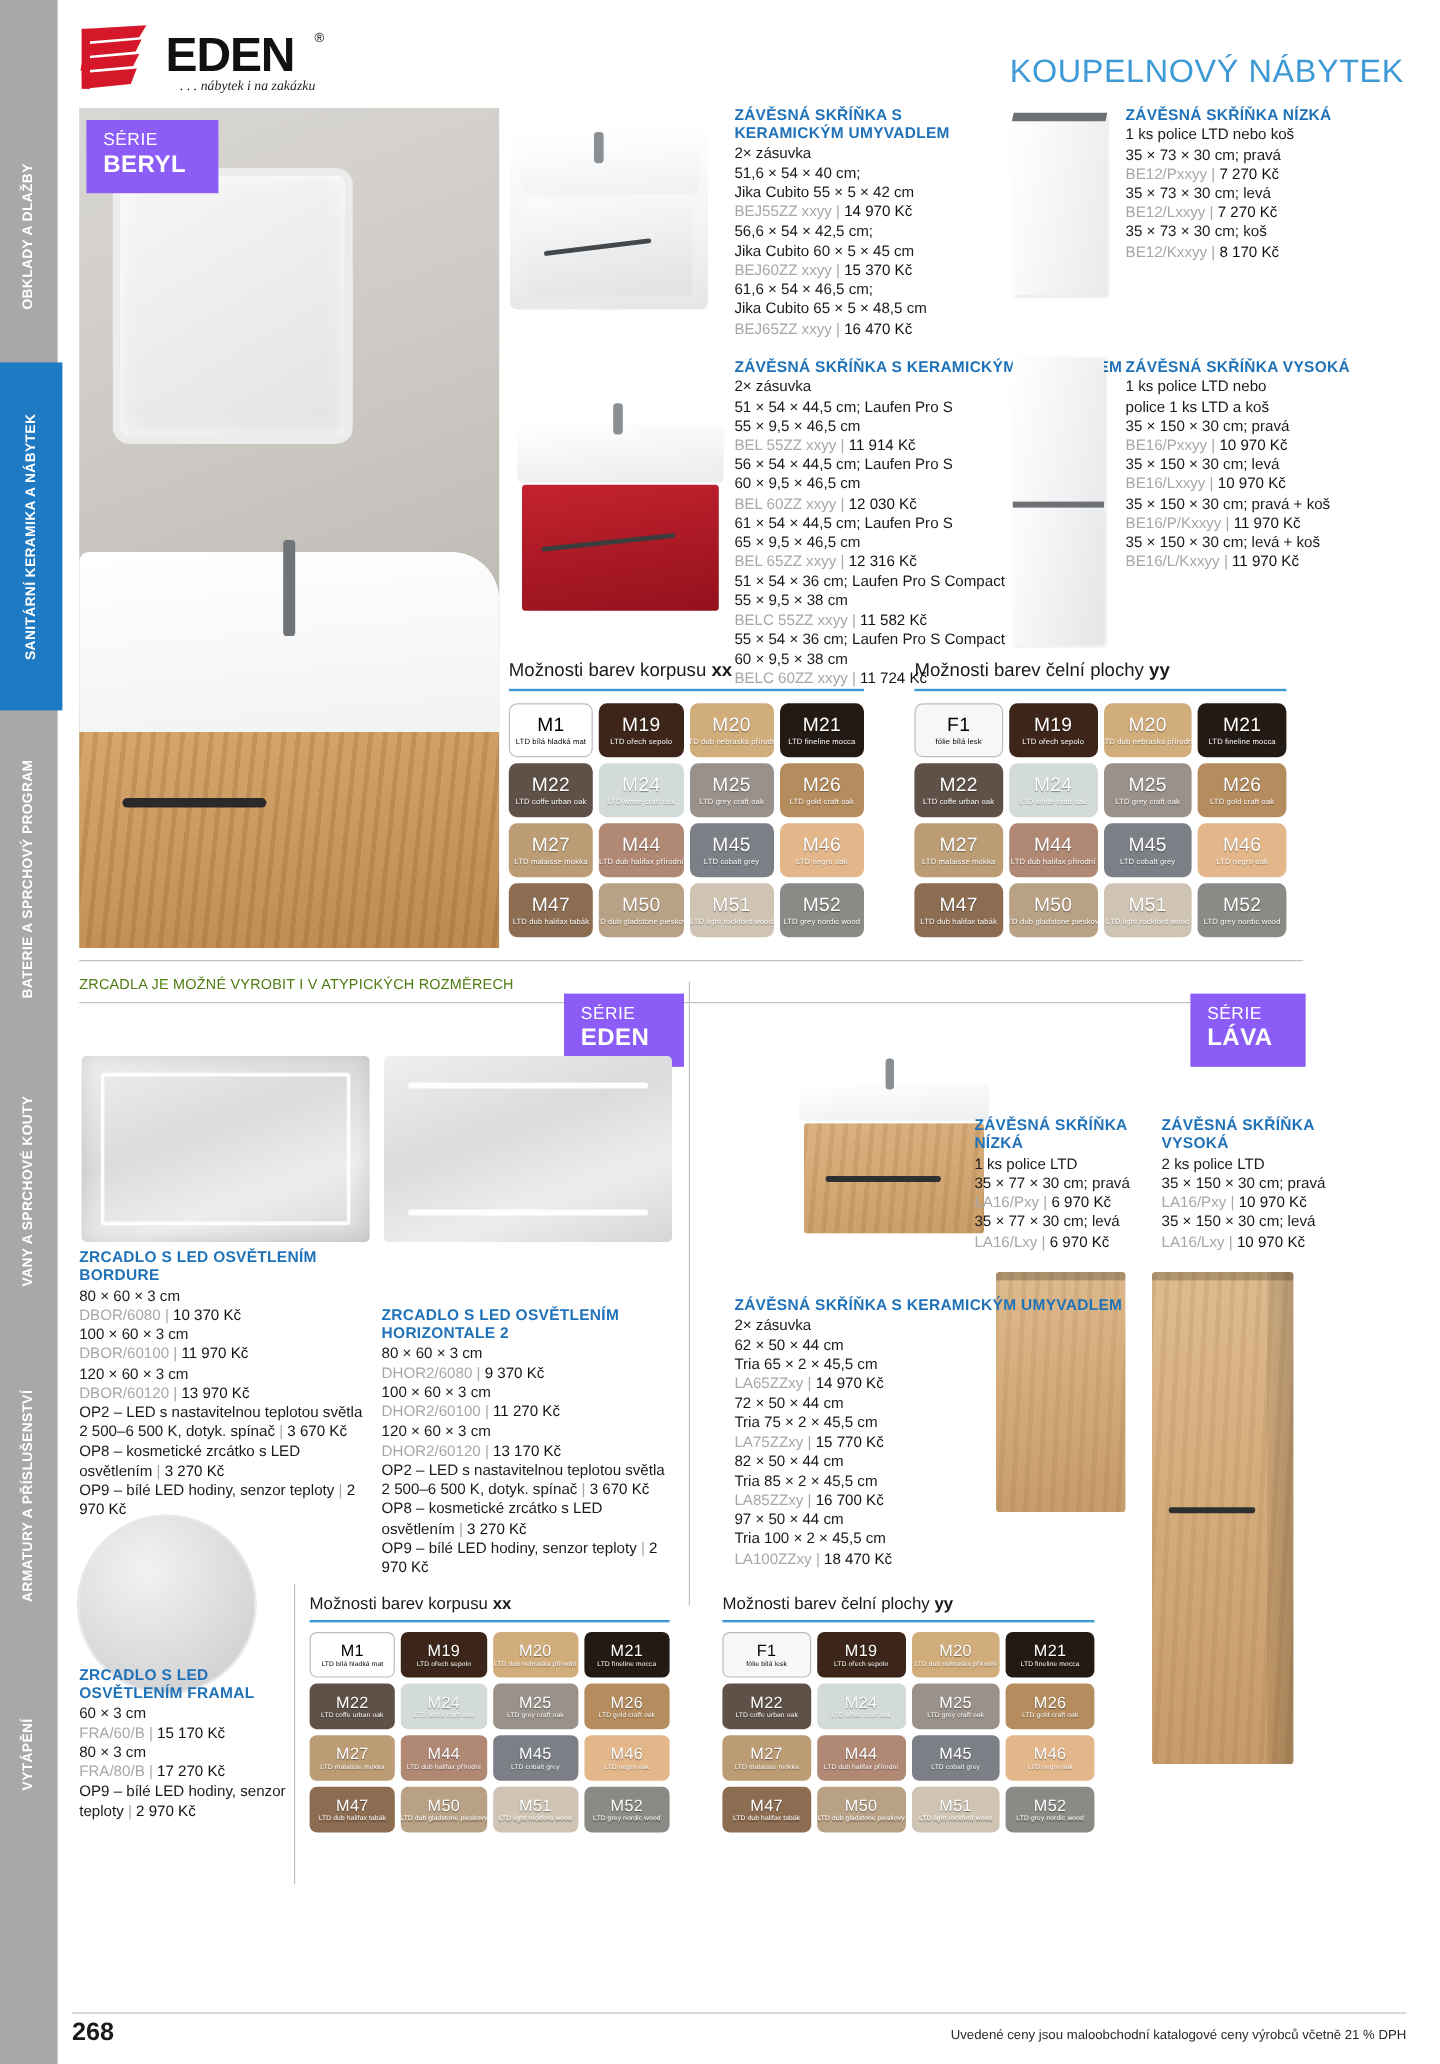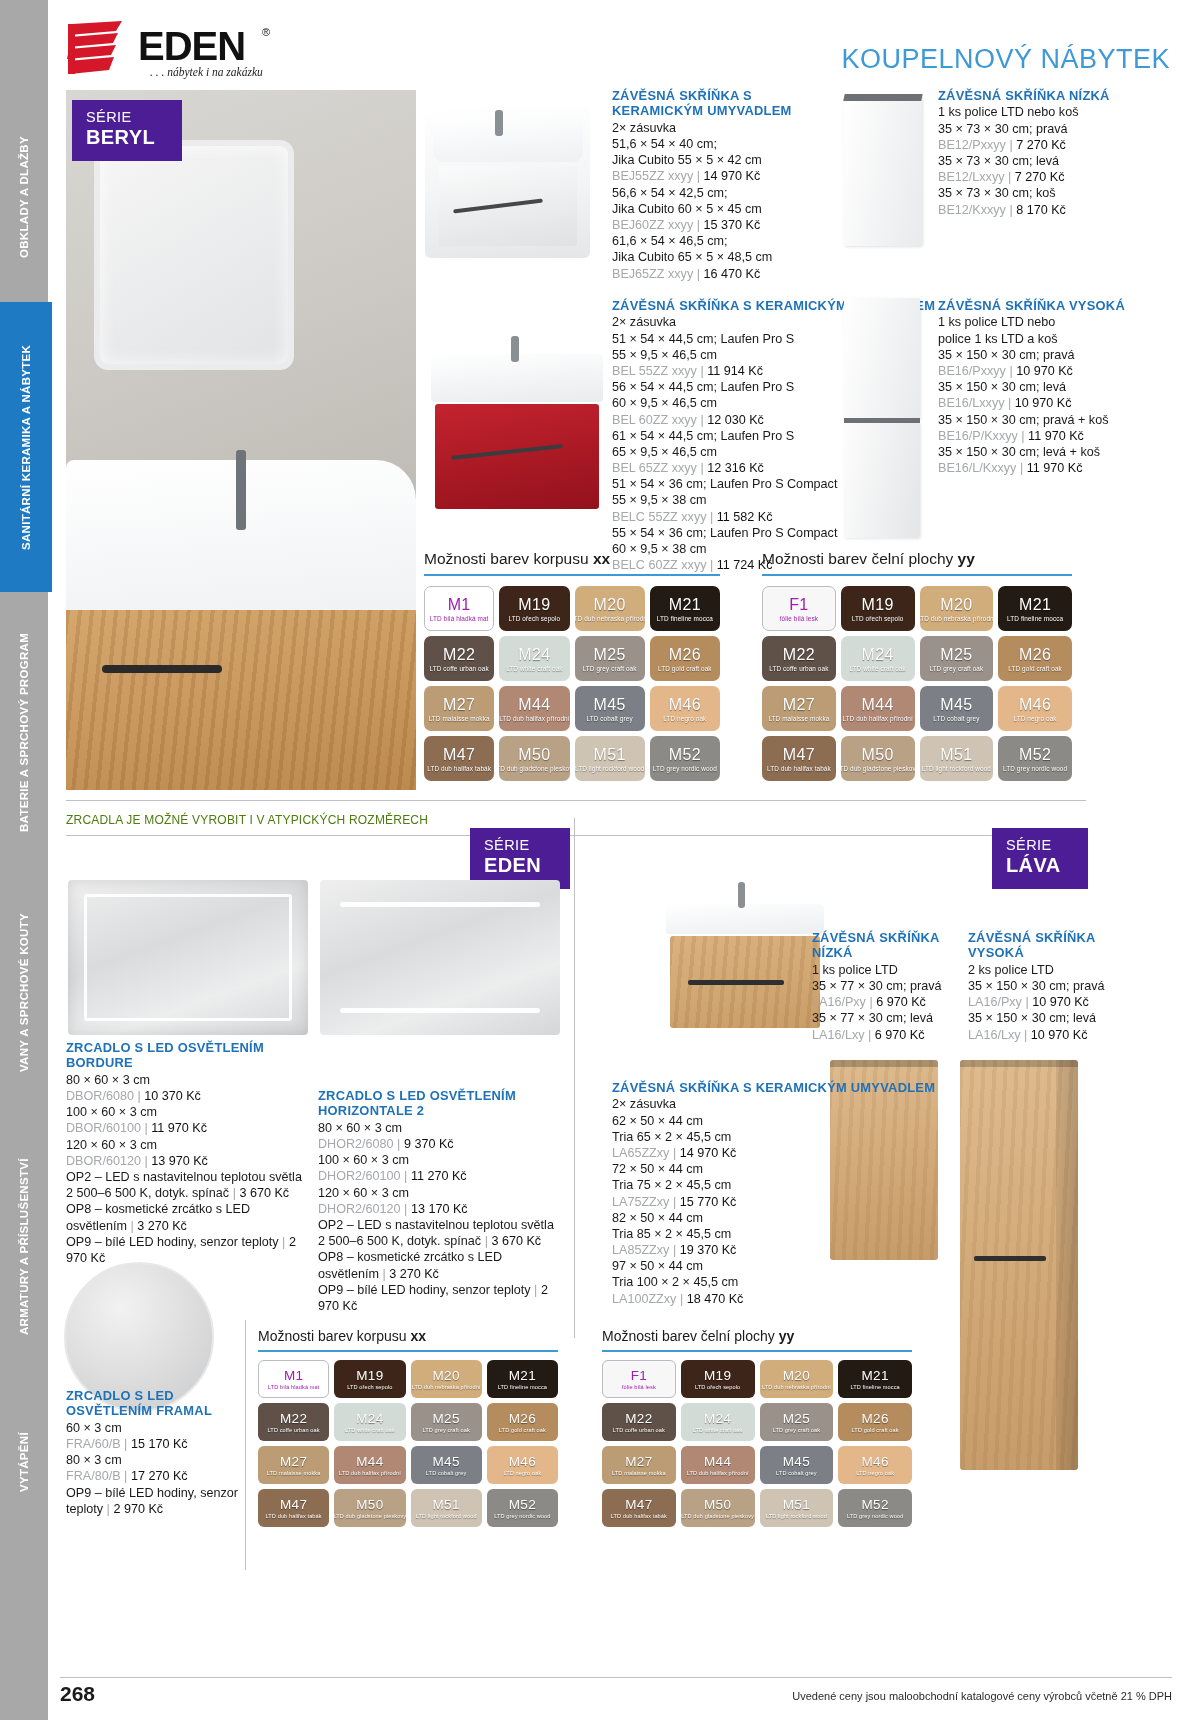--- a/index.html
+++ b/index.html
@@ -31,21 +31,21 @@
   .logo-reg { position:absolute; left:196px; top:8px; font-size:11px; color:#111; }
   .logo-tag { position: absolute; left: 84px; top: 48px; font-size: 11.5px; font-style: italic; color: #222; font-family:"Liberation Serif", serif; }
 
   .page-heading {
     position: absolute; right: 30px; top: 44px;
     font-size: 27px; color: #3e9ad6; letter-spacing: .5px; font-weight: 400;
   }
 
   
   .series-badge {
-    position: absolute; background: #4c1d95; color: #fff;
+    position: absolute; background: #8b5cf6; color: #fff;
     padding: 9px 14px 11px 14px; line-height: 1.18;
   }
   .series-badge .s1 { font-size: 14.5px; font-weight: 400; letter-spacing:.4px;}
   .series-badge .s2 { font-size: 20px; font-weight: bold; letter-spacing:.4px; }
 
   
   .photo { position: absolute; overflow: hidden; }
   .ph-wall { background: linear-gradient(160deg,#d9d7d3 0%,#cdcac5 35%,#bfbcb6 65%,#d3d0cb 100%); }
   .ph-wood-l { background:
       repeating-linear-gradient(93deg, rgba(160,120,75,.18) 0 4px, rgba(205,170,120,.08) 4px 11px),
@@ -66,21 +66,21 @@
   .sw-title b { font-weight: bold; }
   .sw-rule { position: absolute; height: 2px; background: #3e9ad6; }
   .sw-grid { position: absolute; display: grid; grid-template-columns: repeat(4, 1fr); gap: 5px; }
   .sw {
     position: relative; border-radius: 7px; height: 45px;
     display: flex; flex-direction: column; align-items: center; justify-content: center;
     color: #fff; text-shadow: 0 1px 1px rgba(0,0,0,.45); overflow: hidden;
   }
   .sw .code { font-size: 16px; font-weight: 400; letter-spacing:.3px; }
   .sw .desc { font-size: 6.4px; letter-spacing: .1px; margin-top: 1px; white-space:nowrap; }
-  .sw.light { color: #a21caf; text-shadow: none; }
+  .sw.light { color: #000000; text-shadow: none; }
   .sw.outlined { border: 1px solid #b9bcc0; }
 
   
   .sw-sm .sw { height: 38px; border-radius: 6px; }
   .sw-sm .sw .code { font-size: 13.5px; }
   .sw-sm .sw .desc { font-size: 5.6px; }
 
   
   .hrule { position: absolute; background: #bfc1c4; height: 1px; }
   .vrule { position: absolute; background: #bfc1c4; width: 1px; }
@@ -479,21 +479,21 @@
     <h3 style="white-space:nowrap">ZÁVĚSNÁ SKŘÍŇKA S KERAMICKÝM UMYVADLEM</h3>
     <div class="dim">2× zásuvka</div>
     <div class="dim">62 × 50 × 44 cm</div>
     <div class="dim">Tria 65 × 2 × 45,5 cm</div>
     <div><span class="code">LA65ZZxy</span><span class="sep">&nbsp;|&nbsp;</span><span class="price">14 970 Kč</span></div>
     <div class="dim">72 × 50 × 44 cm</div>
     <div class="dim">Tria 75 × 2 × 45,5 cm</div>
     <div><span class="code">LA75ZZxy</span><span class="sep">&nbsp;|&nbsp;</span><span class="price">15 770 Kč</span></div>
     <div class="dim">82 × 50 × 44 cm</div>
     <div class="dim">Tria 85 × 2 × 45,5 cm</div>
-    <div><span class="code">LA85ZZxy</span><span class="sep">&nbsp;|&nbsp;</span><span class="price">19 370 Kč</span></div>
+    <div><span class="code">LA85ZZxy</span><span class="sep">&nbsp;|&nbsp;</span><span class="price">16 700 Kč</span></div>
     <div class="dim">97 × 50 × 44 cm</div>
     <div class="dim">Tria 100 × 2 × 45,5 cm</div>
     <div><span class="code">LA100ZZxy</span><span class="sep">&nbsp;|&nbsp;</span><span class="price">18 470 Kč</span></div>
   </div>
 
   <div class="sw-title" style="left:258px; top:1328px; font-size:14px;">
     <span>Možnosti barev korpusu</span>
     <b>xx</b>
   </div>
   <div class="sw-rule" style="left:258px; top:1350px; width:300px;"></div>

